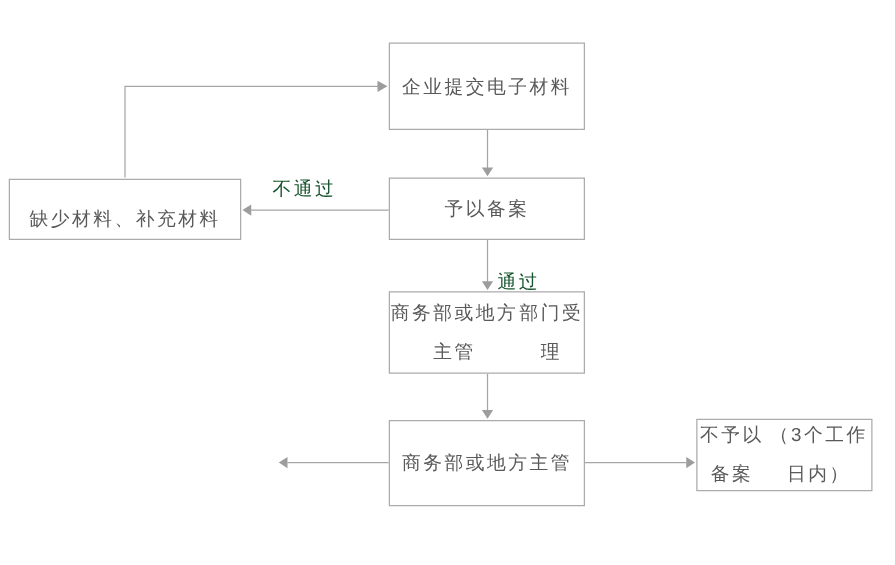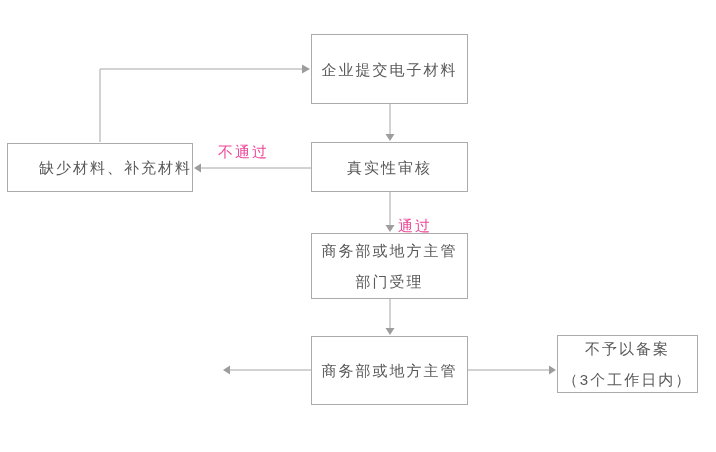--- a/index.html
+++ b/index.html
@@ -26,34 +26,33 @@
     position: absolute;
     box-sizing: border-box;
     background: #ffffff;
     border: 1px solid #ababab;
     color: #595959;
     font-size: 15px;
     letter-spacing: 2px;
     line-height: 31px;
     text-align: center;
     display: flex;
-    flex-direction: column;
     align-items: center;
     justify-content: center;
   }
   .node-submit  { left: 311px; top: 34px;  width: 157px; height: 70px; }
   .node-review  { left: 311px; top: 142px; width: 157px; height: 50px; }
   .node-missing { left: 7px;   top: 143px; width: 186px; height: 49px; align-items: flex-end; }
   .node-accept  { left: 311px; top: 233px; width: 157px; height: 66px; }
   .node-filing  { left: 311px; top: 336px; width: 157px; height: 69px; }
   .node-grant   { left: 68px;  top: 338px; width: 154px; height: 68px; }
   .node-reject  { left: 557px; top: 335px; width: 141px; height: 58px; }
   .edge-label {
     position: absolute;
-    color: #ec4899;
+    color: #14532d;
     font-size: 15px;
     letter-spacing: 2px;
     line-height: 18px;
     white-space: nowrap;
   }
   .label-fail { left: 218px; top: 143px; }
   .label-pass { left: 398px; top: 217px; }
 </style>
 </head>
 <body>
@@ -82,21 +81,21 @@
 
     <line x1="468" y1="370" x2="549" y2="370" stroke="#a6a6a6" stroke-width="1"></line>
     <polygon points="549,365.5 549,374.5 556,370" fill="#9d9d9d"></polygon>
   </svg>
 
   <div class="node node-submit">
     <div>企业提交电子材料</div>
   </div>
 
   <div class="node node-review">
-    <div>真实性审核</div>
+    <div>予以备案</div>
   </div>
 
   <div class="node node-missing">
     <div>缺少材料、补充材料</div>
   </div>
 
   <div class="node node-accept">
     <div>商务部或地方主管</div>
     <div>部门受理</div>
   </div>

